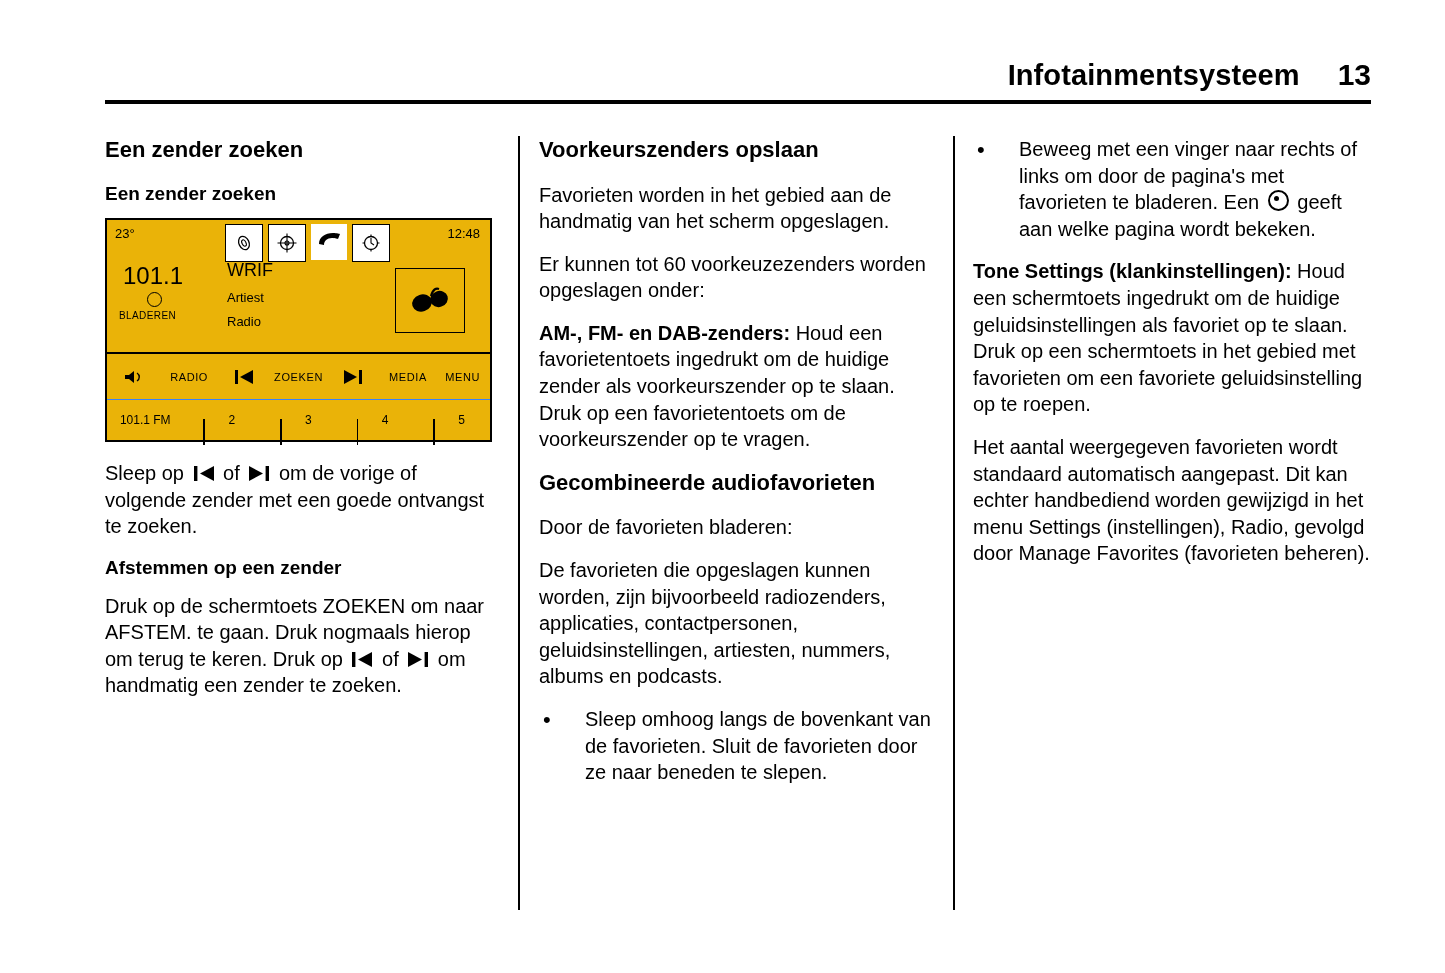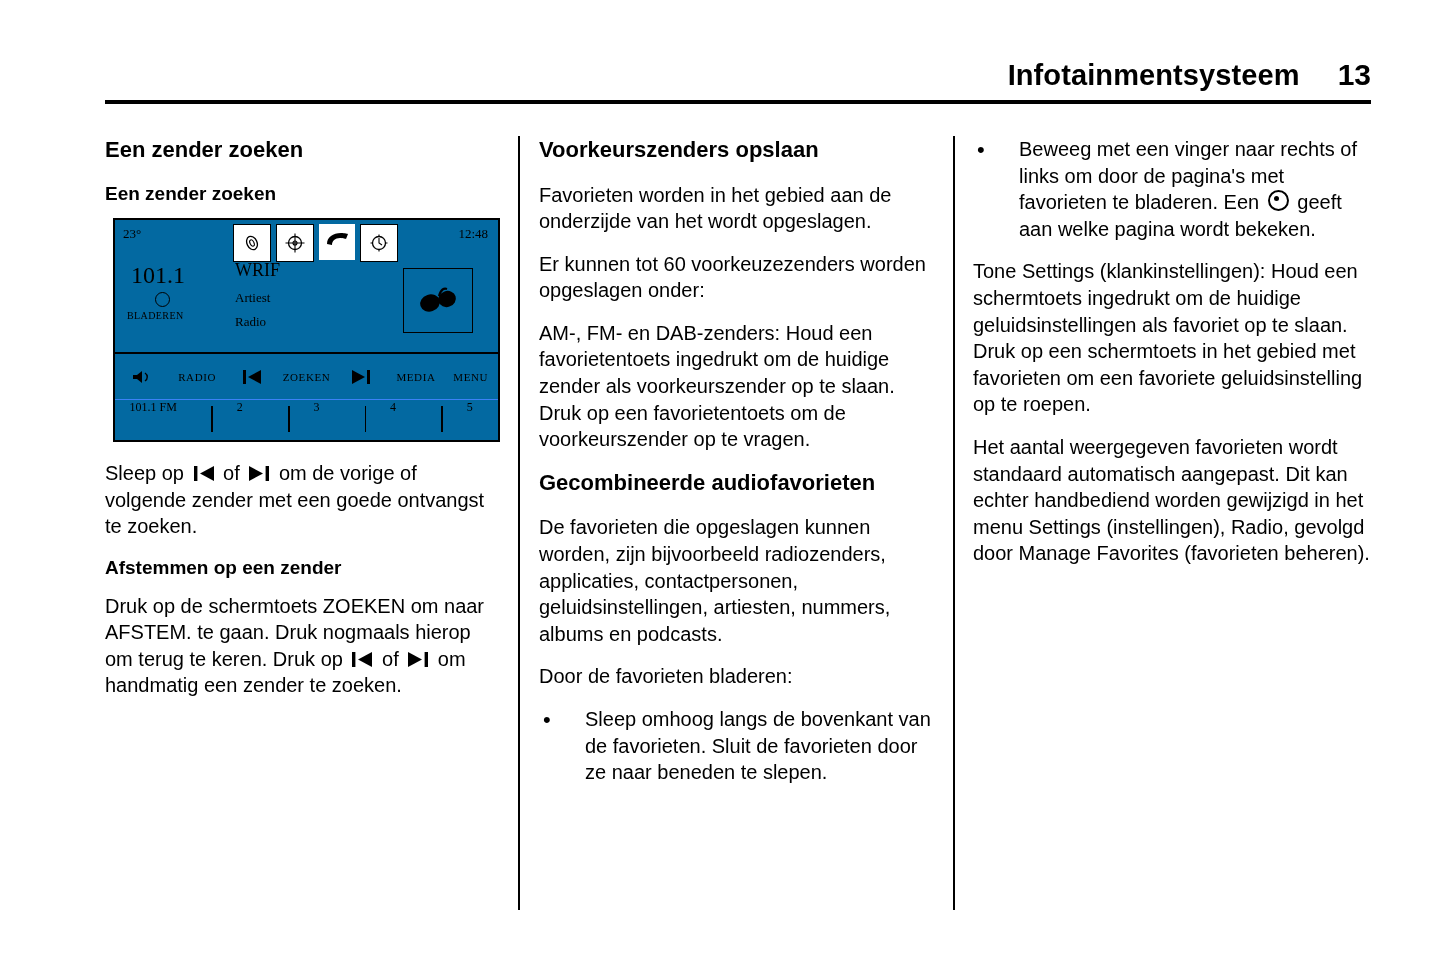--- a/index.html
+++ b/index.html
@@ -79,21 +79,21 @@
     font-size: 19px;
     font-weight: bold;
     margin: 0 0 12px 0;
     line-height: 1.3;
   }
   p.body {
     font-size: 20px;
     line-height: 1.33;
     margin: 0 0 16px 0;
   }
-  .lead-bold { font-weight: normal; margin-top: 34px; }
+  .lead-bold { font-weight: bold; margin-top: 34px; }
 
   ul.bullets {
     list-style: none;
     margin: 0 0 16px 0;
     padding: 0;
   }
   ul.bullets li {
     position: relative;
     padding-left: 46px;
     font-size: 20px;
@@ -131,25 +131,24 @@
     left: 4px; top: 4px;
     width: 5px; height: 5px;
     background: #000;
     border-radius: 50%;
   }
 
   
   .figure {
     width: 387px;
     border: 2px solid #000;
-    margin: 4px 0 18px 8px;
-    background: #0369a1;
+    margin: 4px 0 18px 0;
+    background: #eab308;
     box-sizing: border-box;
     font-size: 11px;
-    font-family: Liberation Serif, serif;
   }
   .fig-top {
     position: relative;
     height: 132px;
     border-bottom: 2px solid #000;
   }
   .fig-temp {
     position: absolute;
     left: 8px; top: 6px;
     font-size: 13px;
@@ -229,20 +228,21 @@
     text-align: center;
     font-size: 11px;
     letter-spacing: 0.6px;
     position: relative;
   }
   .fig-mid .cell.icon { display: flex; align-items: center; justify-content: center; }
   .fig-bottom {
     position: relative;
     height: 40px;
     display: flex;
+    align-items: center;
     gap: 20px;
   }
   .fig-bottom .cell {
     flex: 1;
     text-align: center;
     font-size: 12px;
     position: relative;
   }
   .fig-bottom .cell + .cell::before {
     content: "";
@@ -386,29 +386,29 @@
           <rect x="17.6" y="1" width="3.4" height="15" fill="#000"></rect>
           <path d="M1 1 L1 16 L15 8.5 Z" fill="#000"></path>
         </svg>
       </span>
       <span>om handmatig een zender te zoeken.</span>
     </p>
   </div>
 
   <div class="col col-2">
     <h2 class="sec">Voorkeurszenders opslaan</h2>
-    <p class="body">Favorieten worden in het gebied aan de onderzijde van het wordt opgeslagen.</p>
+    <p class="body">Favorieten worden in het gebied aan de handmatig van het scherm opgeslagen.</p>
     <p class="body">Er kunnen tot 60 voorkeuzezenders worden opgeslagen onder:</p>
     <p class="body">
       <span class="lead-bold">AM-, FM- en DAB-zenders:</span>
       <span>Houd een favorietentoets ingedrukt om de huidige zender als voorkeurszender op te slaan. Druk op een favorietentoets om de voorkeurszender op te vragen.</span>
     </p>
     <h2 class="sec">Gecombineerde audiofavorieten</h2>
+    <p class="body">Door de favorieten bladeren:</p>
     <p class="body">De favorieten die opgeslagen kunnen worden, zijn bijvoorbeeld radiozenders, applicaties, contactpersonen, geluidsinstellingen, artiesten, nummers, albums en podcasts.</p>
-    <p class="body">Door de favorieten bladeren:</p>
     <ul class="bullets">
       <li>
         <span class="dot">•</span>
         <span>Sleep omhoog langs de bovenkant van de favorieten. Sluit de favorieten door ze naar beneden te slepen.</span>
       </li>
     </ul>
   </div>
 
   <div class="col col-3">
     <ul class="bullets">

